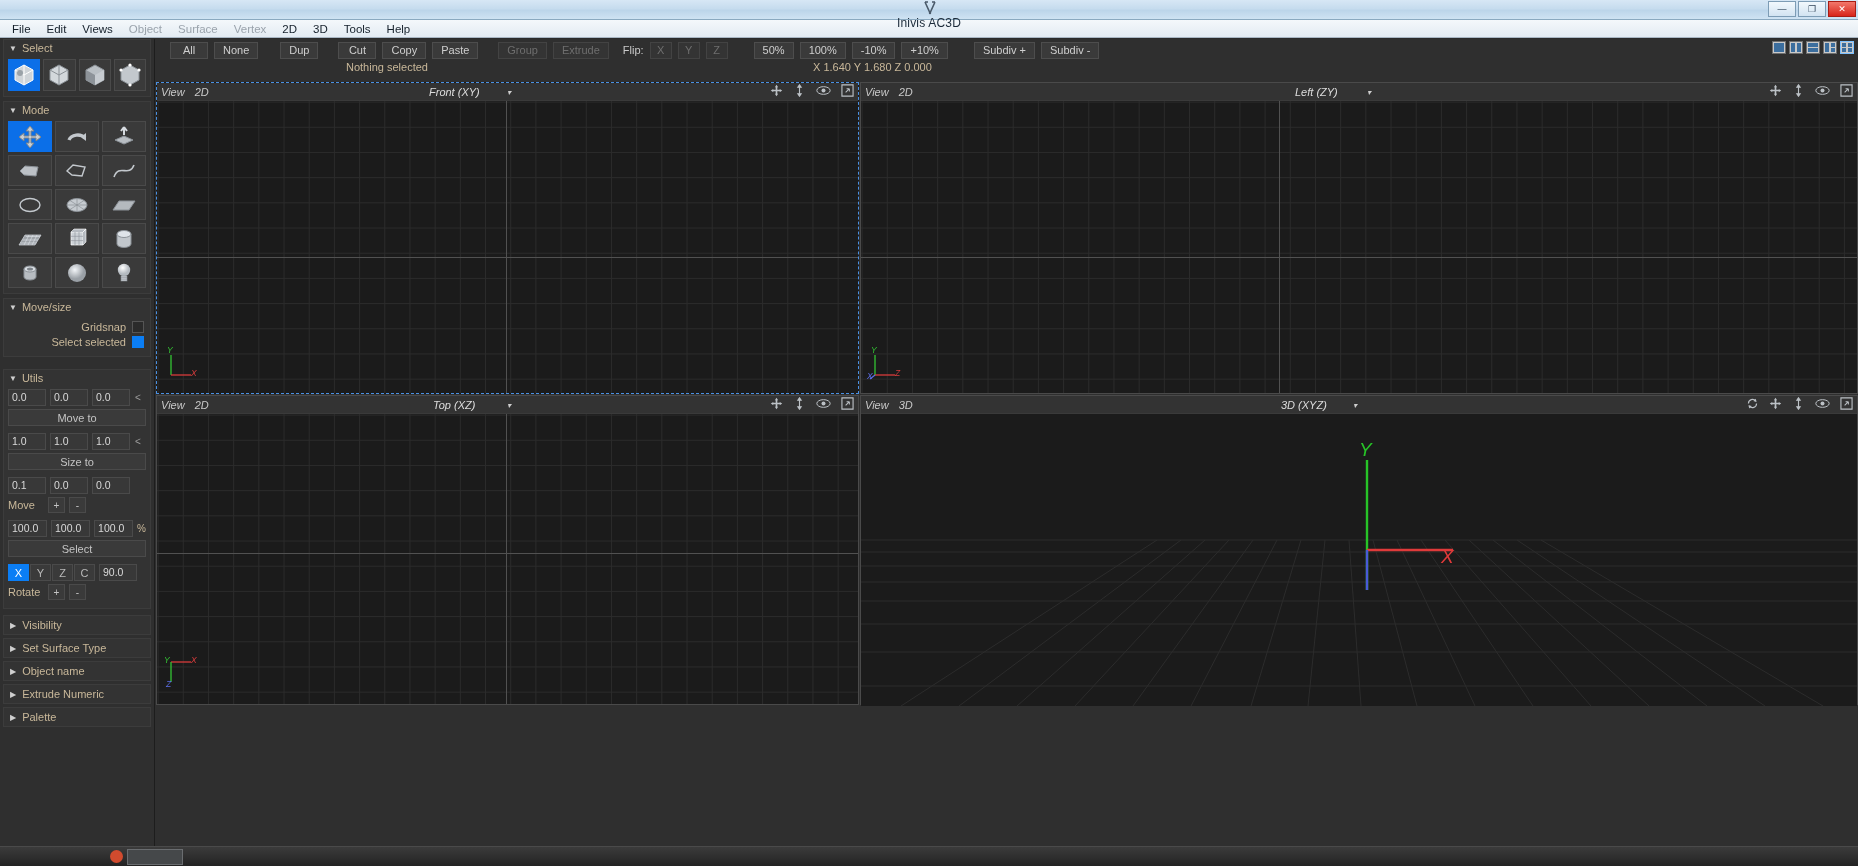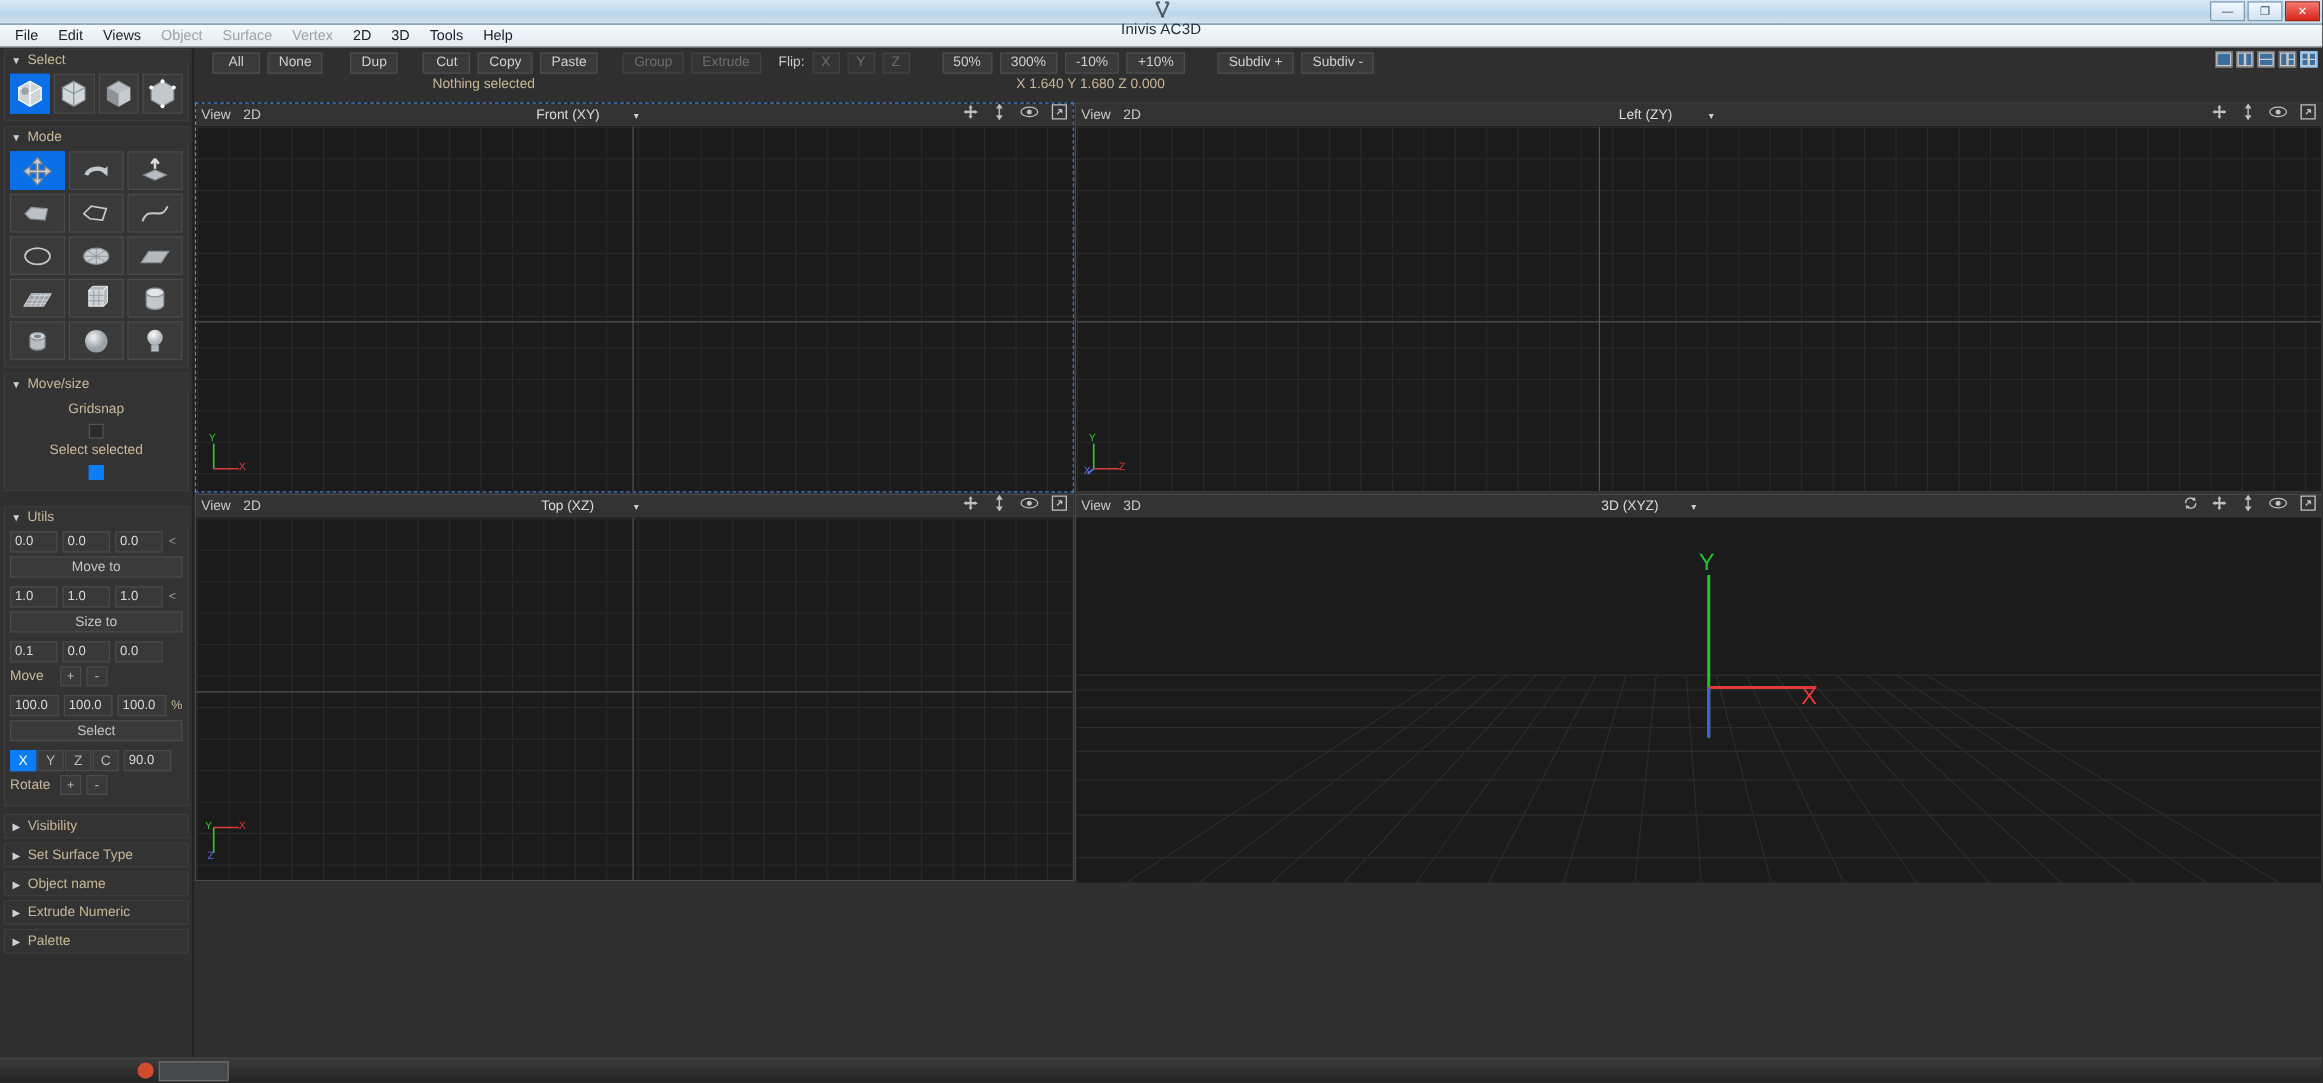--- a/index.html
+++ b/index.html
@@ -64,21 +64,21 @@
     display: flex; align-items: center; justify-content: center; position: relative;
   }
   .icon-grid.three .tool-btn { height: 31px; }
   .tool-btn.active { background: #0b6fe8; border-color: #0b6fe8; }
 
   
   .tool-btn svg { display:block; }
 
   
   .row { display: flex; align-items: center; gap: 4px; margin-bottom: 3px; }
-  .chk-row { display: flex; align-items: center; justify-content: flex-end; gap: 6px; margin: 3px 2px; flex-direction: column; }
+  .chk-row { display: flex; align-items: center; justify-content: flex-end; gap: 6px; margin: 3px 2px; }
   .chk-label { font-size: 11px; color: #c9b89a; }
   .chk {
     width: 12px; height: 12px; border: 1px solid #555; background: #2b2b2b;
   }
   .chk.on { background: #0b7ef5; border-color: #0b7ef5; }
 
   .num {
     width: 38px; height: 17px; background: #383838; border: 1px solid #4a4a4a;
     color: #d9d9d9; font-size: 10.5px; padding: 0 3px; line-height: 15px;
   }
@@ -108,20 +108,21 @@
     margin: 0 3px 3px 3px; border: 1px solid #3c3c3c; background: #333;
     display: flex; align-items: center; gap: 6px; padding: 3px 6px;
     font-size: 11px; color: #c9b89a;
   }
   .tri-right { font-size: 8px; color: #cfcfcf; }
 
   
   .viewports {
     position: absolute; left: 156px; right: 0; top: 43px; bottom: 0;
     background: #2f2f2f;
+    font-style: italic;
   }
   .vp {
     position: absolute; background: #1b1b1b; border: 1px solid #4a4a4a;
   }
   .vp.focus { border: 1px dashed #4a90e2; }
   .vp-header {
     height: 18px; background: #333; display: flex; align-items: center;
     padding: 0 4px; position: relative; border-bottom: 1px solid #3a3a3a;
   }
   .vp-h-txt { font-size: 11px; color: #c9c9c9; margin-right: 10px; }
@@ -495,21 +496,21 @@
       <span class="tb-btn">Copy</span>
       <span class="tb-btn" style="margin-right: 20px;">Paste</span>
       <span class="tb-btn dis">Group</span>
       <span class="tb-btn dis">Extrude</span>
       <span class="tb-lbl" style="margin-left: 8px;">Flip:</span>
       <span class="tb-btn dis sq">X</span>
       <span class="tb-btn dis sq">Y</span>
       <span class="tb-btn dis sq">Z</span>
       <span class="tb-gap"></span>
       <span class="tb-btn">50%</span>
-      <span class="tb-btn">300%</span>
+      <span class="tb-btn">100%</span>
       <span class="tb-btn">-10%</span>
       <span class="tb-btn">+10%</span>
       <span class="tb-gap"></span>
       <span class="tb-btn">Subdiv +</span>
       <span class="tb-btn">Subdiv -</span>
     </div>
 
   <div class="statusline">
     <span class="status-left">Nothing selected</span>
     <span class="status-right">X 1.640 Y 1.680 Z 0.000</span>

